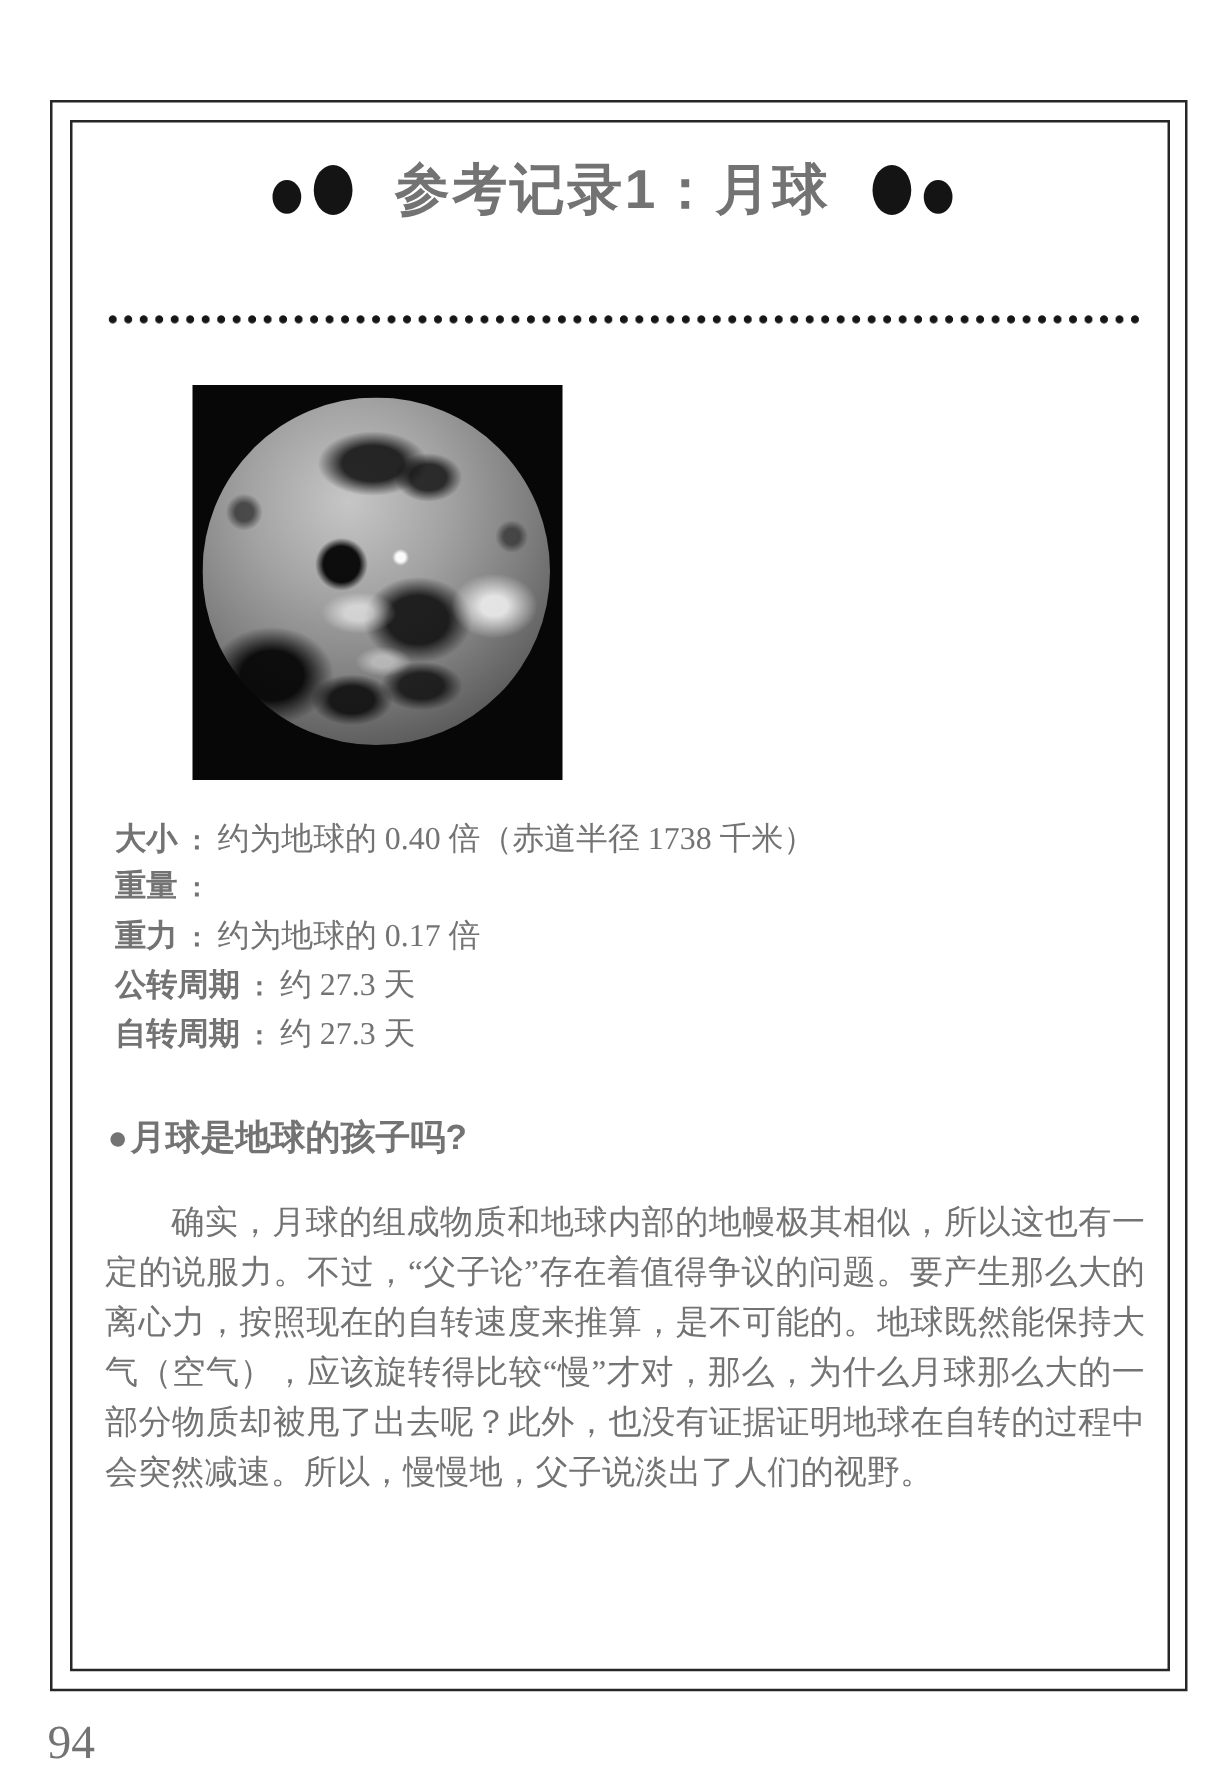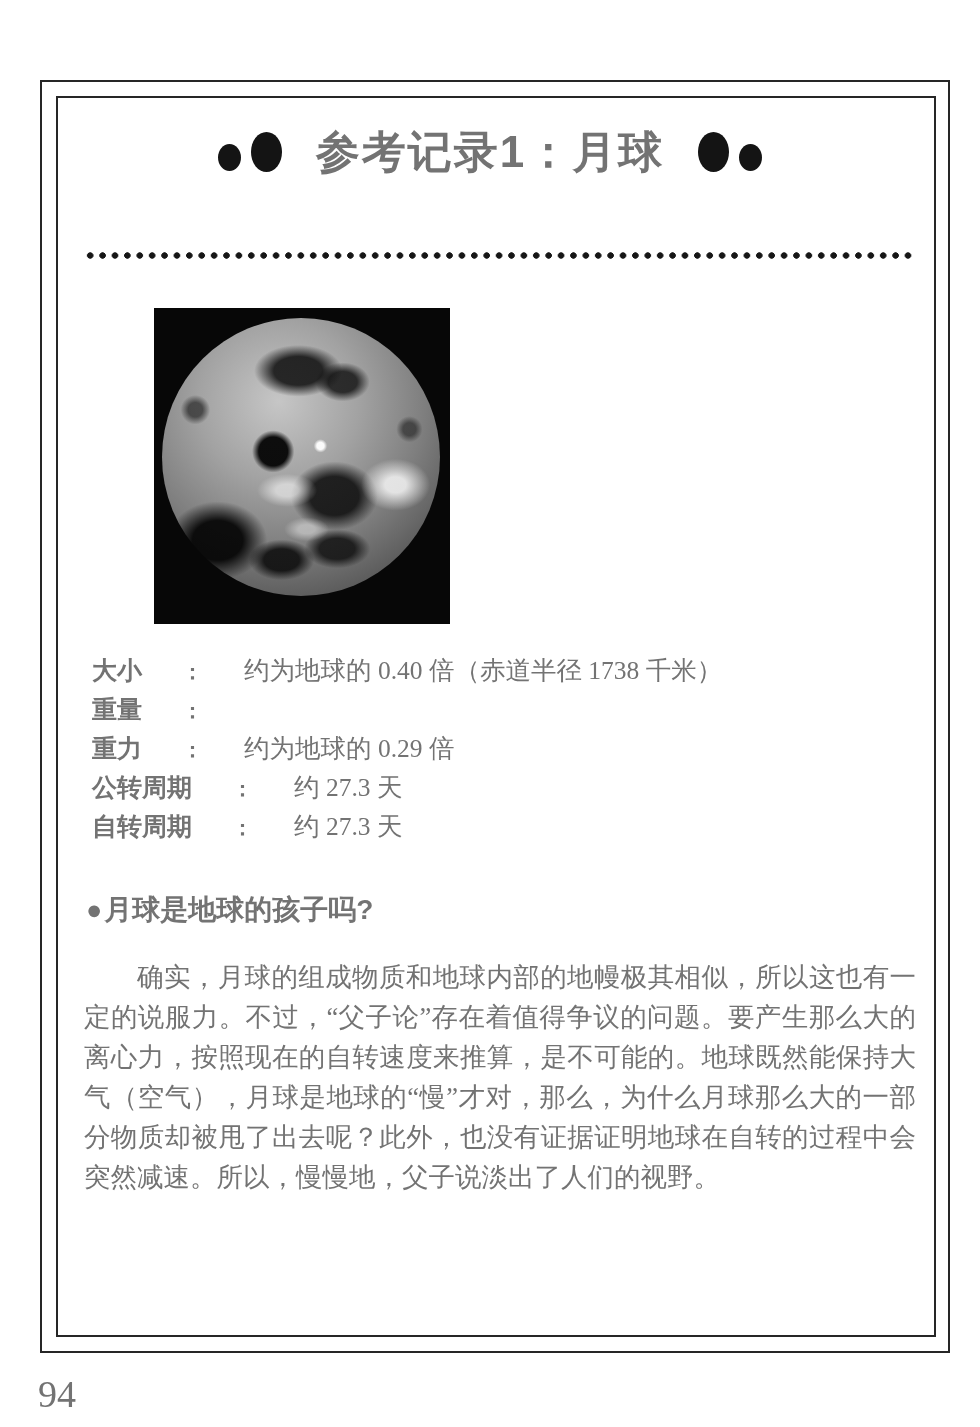--- a/index.html
+++ b/index.html
@@ -70,21 +70,21 @@
       radial-gradient(ellipse 44px 26px at 63% 83%, rgba(10,10,10,.8) 0 40%, rgba(0,0,0,0) 75%),
       radial-gradient(ellipse 42px 26px at 43% 87%, rgba(8,8,8,.85) 0 42%, rgba(0,0,0,0) 78%),
       radial-gradient(ellipse 66px 52px at 20% 80%, rgba(0,0,0,.9) 0 38%, rgba(0,0,0,0) 75%),
       radial-gradient(circle 18px at 12% 33%, rgba(15,15,15,.6) 0 40%, rgba(0,0,0,0) 82%),
       radial-gradient(circle 16px at 89% 40%, rgba(18,18,18,.55) 0 40%, rgba(0,0,0,0) 82%),
       radial-gradient(circle at 42% 30%, #c6c6c6 0%, #a2a2a2 32%, #7e7e7e 58%, #5a5a5a 80%, #3a3a3a 94%, #242424 100%);
   }
 
   
   .specs { position:absolute; left:92px; top:651px; }
-  .spec-row { display:flex; align-items:baseline; height:39px; line-height:39px;gap:35px; }
+  .spec-row { display:flex; align-items:baseline; height:39px; line-height:39px; }
   .spec-label { font-weight:bold; font-size:25px; }
   .spec-sep { font-weight:bold; font-size:21px; margin:0 6px 0 5px; }
   .spec-value { font-family:"Liberation Serif","DejaVu Serif",serif; font-size:25.5px; }
 
   
   .section-heading {
     position:absolute; left:86px; top:891px;
     display:flex; align-items:center;
     font-size:28px; font-weight:bold;
   }
@@ -135,40 +135,40 @@
         <span class="spec-sep">：</span>
         <span class="spec-value">约为地球的 0.40 倍（赤道半径 1738 千米）</span>
     </div>
     <div class="spec-row">
       <span class="spec-label">重量</span>
         <span class="spec-sep">：</span>
     </div>
     <div class="spec-row">
       <span class="spec-label">重力</span>
         <span class="spec-sep">：</span>
-        <span class="spec-value">约为地球的 0.29 倍</span>
+        <span class="spec-value">约为地球的 0.17 倍</span>
     </div>
     <div class="spec-row">
       <span class="spec-label">公转周期</span>
         <span class="spec-sep">：</span>
         <span class="spec-value">约 27.3 天</span>
     </div>
     <div class="spec-row">
       <span class="spec-label">自转周期</span>
         <span class="spec-sep">：</span>
         <span class="spec-value">约 27.3 天</span>
     </div>
   </div>
 
   <div class="section-heading">
     <span class="bullet">●</span>
     <span>月球是地球的孩子吗?</span>
   </div>
 
   <div class="article">
-    <p>确实，月球的组成物质和地球内部的地幔极其相似，所以这也有一定的说服力。不过，“父子论”存在着值得争议的问题。要产生那么大的离心力，按照现在的自转速度来推算，是不可能的。地球既然能保持大气（空气），月球是地球的“慢”才对，那么，为什么月球那么大的一部分物质却被甩了出去呢？此外，也没有证据证明地球在自转的过程中会突然减速。所以，慢慢地，父子说淡出了人们的视野。</p>
+    <p>确实，月球的组成物质和地球内部的地幔极其相似，所以这也有一定的说服力。不过，“父子论”存在着值得争议的问题。要产生那么大的离心力，按照现在的自转速度来推算，是不可能的。地球既然能保持大气（空气），应该旋转得比较“慢”才对，那么，为什么月球那么大的一部分物质却被甩了出去呢？此外，也没有证据证明地球在自转的过程中会突然减速。所以，慢慢地，父子说淡出了人们的视野。</p>
   </div>
 
   <div class="footer">
     <span class="page-num">94</span>
   </div>
 
 </div>
 
 </body></html>

